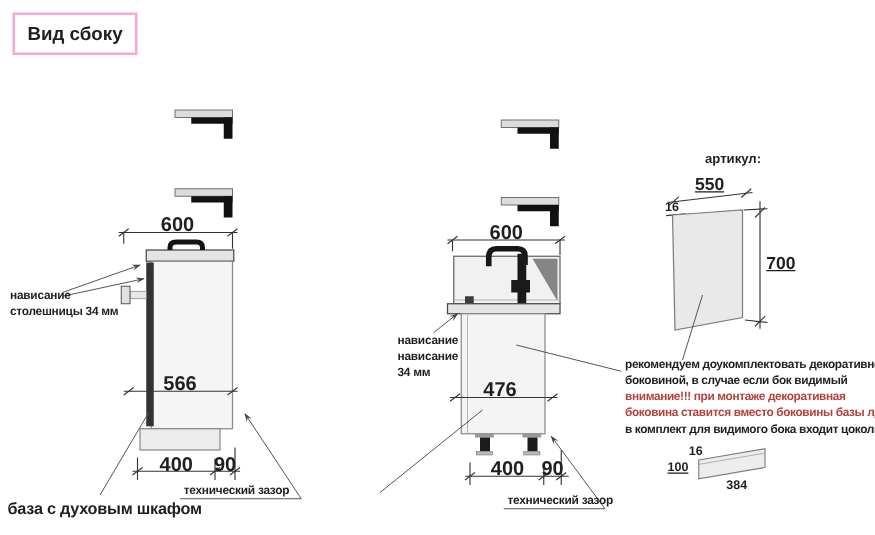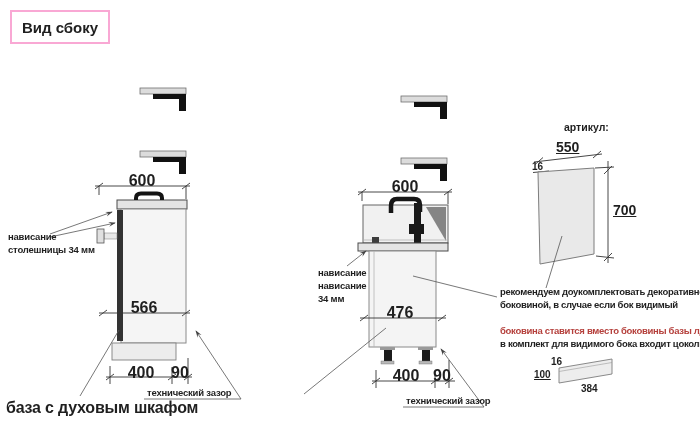--- a/index.html
+++ b/index.html
@@ -12,21 +12,21 @@
   .abs{position:absolute;white-space:nowrap;}
   .title-box{
     left:10px;top:10px;width:96px;height:30px;border:2px solid #f9a8d4;
     display:flex;align-items:center;justify-content:center;
     font-size:15px;font-weight:bold;
   }
   .dim{font-size:16px;font-weight:bold;transform:translateX(-50%);}
   .dim-left{font-size:14px;font-weight:bold;text-decoration:underline;}
   .small-lbl{font-size:9.5px;font-weight:bold;letter-spacing:-0.2px;}
   .tiny-dim{font-size:10px;font-weight:bold;}
-  .name-lbl{font-size:16px;font-weight:bold;letter-spacing:-0.2px;}
+  .name-lbl{font-size:13px;font-weight:bold;letter-spacing:-0.2px;}
   .article{font-size:10.5px;font-weight:bold;}
   .note{font-size:9.5px;font-weight:bold;letter-spacing:-0.3px;line-height:13px;}
   .note.red{color:#b5403c;}
 </style>
 </head>
 <body>
 
 <div id="canvas">
 
   <svg width="700" height="428" viewBox="0 0 700 428">
@@ -204,20 +204,21 @@
   <div class="abs small-lbl" style="left:318px;top:293px;">34 мм</div>
   <div class="abs small-lbl" style="left:406px;top:395px;">технический зазор</div>
 
   <div class="abs article" style="left:536px;top:121px;margin-left:28px;">артикул:</div>
   <div class="abs dim-left" style="left:556px;top:139px;">550</div>
   <div class="abs tiny-dim" style="left:532px;top:161px;">16</div>
   <div class="abs dim-left" style="left:613px;top:202px;">700</div>
 
   <div class="abs note" style="left:500px;top:285px;">рекомендуем доукомплектовать декоративной</div>
   <div class="abs note" style="left:500px;top:298px;">боковиной, в случае если бок видимый</div>
+  <div class="abs note red" style="left:500px;top:311px;">внимание!!! при монтаже декоративная</div>
   <div class="abs note red" style="left:500px;top:324px;">боковина ставится вместо боковины базы лдсп</div>
   <div class="abs note" style="left:500px;top:337px;">в комплект для видимого бока входит цоколь:</div>
 
   <div class="abs tiny-dim" style="left:551px;top:356px;">16</div>
   <div class="abs tiny-dim" style="left:534px;top:369px;text-decoration:underline;">100</div>
   <div class="abs tiny-dim" style="left:581px;top:383px;">384</div>
 
 </div>
 
 </body></html>

